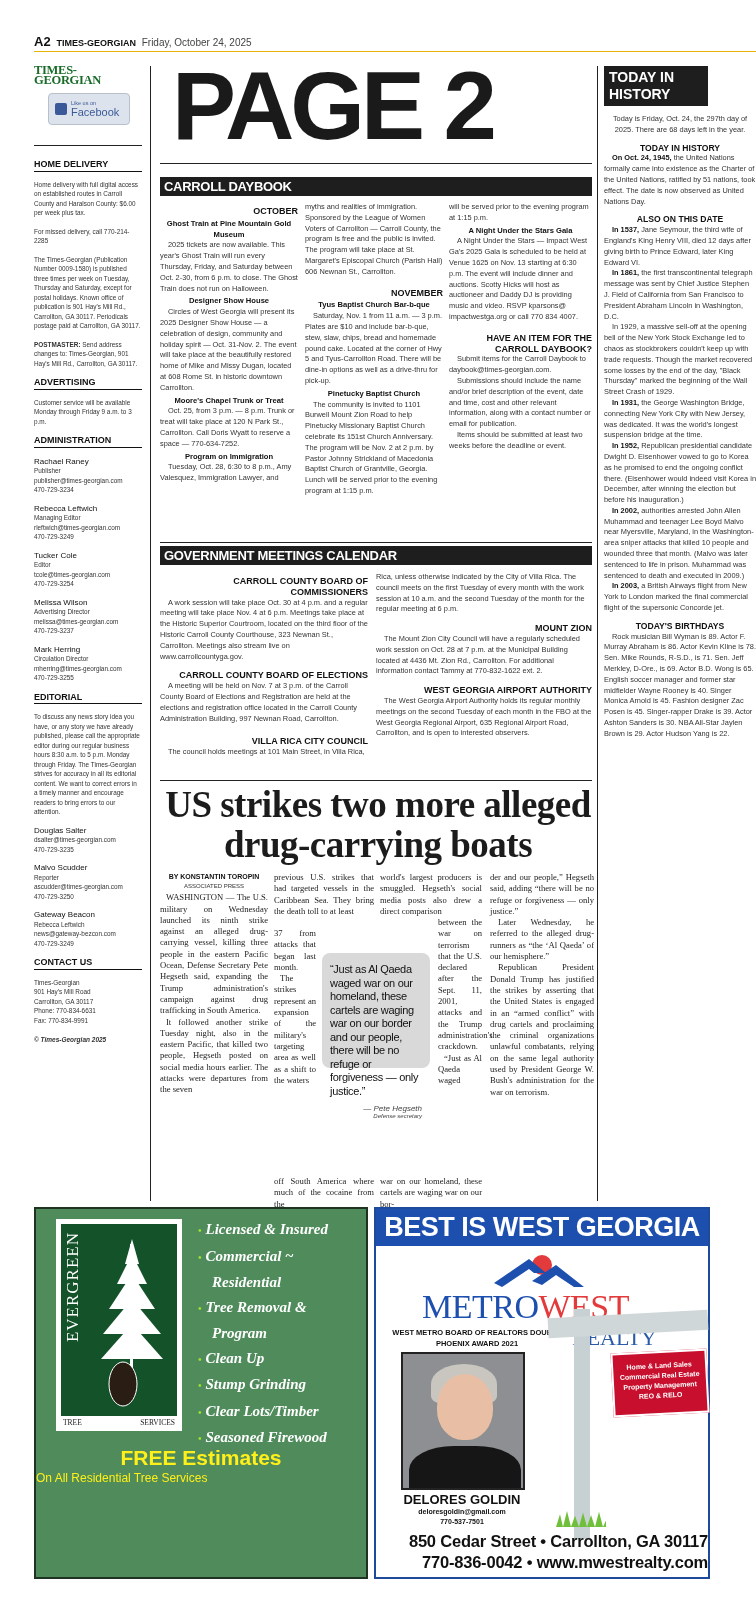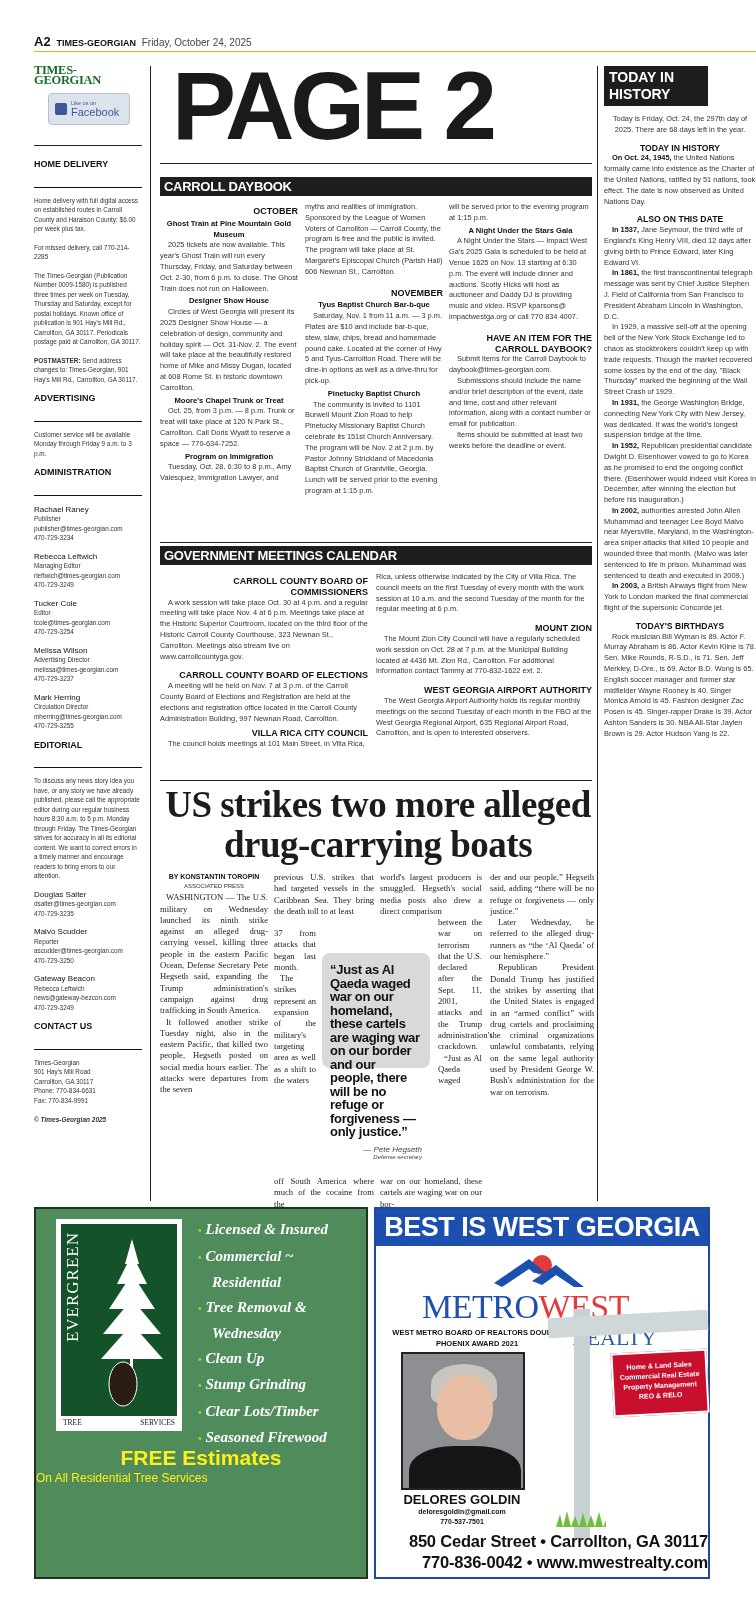--- a/index.html
+++ b/index.html
@@ -9,21 +9,21 @@
 .folio b.pg{font-size:13px;color:#111;font-weight:900}
 .folio b.pub{font-size:9px;color:#111;margin:0 3px}
 
 .leftcol{left:34px;top:66px;width:108px;font-size:6.4px;line-height:9.5px;color:#333}
 .masthead-logo{font-family:"Liberation Serif",serif;font-weight:900;color:#1a6b2a;font-size:12.5px;letter-spacing:-0.3px}
 .fb{margin:8px 0 0 14px;width:82px;height:32px;background:#dde3ec;border:1px solid #b8c0cc;border-radius:4px;display:flex;align-items:center;padding-left:6px;gap:4px}
 .fb .thumb{width:12px;height:12px;background:#3b5998;border-radius:2px}
 .fb .t1{font-size:5.5px;color:#3b5998;line-height:6px}
 .fb .t2{font-size:11px;color:#3b5998;line-height:12px}
 .lhr{border-top:1px solid #222;margin:20px 0 14px}
-.lh{font-weight:700;font-size:9px;color:#111;border-bottom:1px solid #111;padding-bottom:17px;margin:10px 0 8px}
+.lh{font-weight:700;font-size:9px;color:#111;border-bottom:1px solid #111;padding-bottom:1px;margin:10px 0 8px}
 .lp{margin-bottom:9px}
 .staff .nm{font-weight:400;font-size:8px;color:#111;margin-top:9px}
 .copy{font-weight:700;font-style:italic;font-size:6.5px;margin-top:10px}
 .vrule{left:150px;top:66px;width:1px;height:1135px;background:#222}
 .vrule2{left:597px;top:66px;width:1px;height:1135px;background:#222}
 
 .page2{left:172px;top:56px;width:420px;font-family:"Liberation Sans",sans-serif;font-weight:900;font-size:96px;letter-spacing:-4px;color:#1a1a1a;line-height:100px}
 .p2rule{left:160px;top:163px;width:432px;height:1px;background:#222}
 .bar{background:#1e1e1e;color:#fff;font-weight:900;font-size:13px;padding:2px 4px;letter-spacing:-0.3px}
 .cols{font-size:7.4px;line-height:10.8px;color:#333}
@@ -36,21 +36,21 @@
 .rbar{background:#1e1e1e;color:#fff;font-weight:900;font-size:14px;line-height:17px;padding:3px 5px;width:104px}
 .rightcol h4{text-align:center;font-weight:900;color:#111;font-size:8.6px;margin-top:7px}
 .rightcol p{text-indent:8px}
 .rightcol p b{color:#111}
 
 .headline{left:160px;top:785px;width:436px;text-align:center;font-family:"Liberation Serif",serif;font-weight:700;font-size:37px;line-height:40px;color:#1c1c1c;letter-spacing:-0.5px}
 .art{font-family:"Liberation Serif",serif;font-size:8.6px;line-height:11.3px;color:#222;text-align:justify}
 .byline{text-align:center;font-family:"Liberation Sans",sans-serif;font-weight:700;font-size:7px;line-height:9px;color:#111}
 .agency{text-align:center;font-family:"Liberation Sans",sans-serif;font-size:6px;color:#333}
 .pull{left:322px;top:953px;width:108px;height:115px;background:#d9d9d9;border-radius:8px;padding:10px 8px}
-.pull .q{font-weight:700;font-size:13px;line-height:13.5px;color:#111;letter-spacing:-0.3px}
+.pull .q{font-weight:400;font-size:11px;line-height:13.5px;color:#111;letter-spacing:-0.3px}
 .pull .who{text-align:right;font-style:italic;font-size:8px;color:#444;margin-top:6px}
 .pull .role{text-align:right;font-style:italic;font-size:6px;color:#444}
 
 .ad1{left:34px;top:1207px;width:334px;height:372px;background:#4f8b5b;border:2px solid #1e3322}
 .logo-box{position:absolute;left:20px;top:10px;width:126px;height:212px;background:#fff;padding:5px}
 .logo-inner{width:100%;height:100%;background:#14522a;position:relative}
 .evg{position:absolute;left:2px;top:8px;writing-mode:vertical-rl;transform:rotate(180deg);font-family:"Liberation Serif",serif;color:#fff;font-size:17px;letter-spacing:1px}
 .tree{position:absolute;left:36px;top:10px;width:70px;height:175px}
 .ts{position:absolute;bottom:-1px;left:0;right:0;display:flex;justify-content:space-between;background:#fff;font-family:"Liberation Serif",serif;font-size:7.5px;padding:2px 2px 0}
 .bul{position:absolute;left:162px;top:8px;font-family:"Liberation Serif",serif;font-style:italic;font-weight:700;color:#fff;font-size:15px;line-height:24.5px}
@@ -210,21 +210,21 @@
 </div>
 
 <div class="abs" style="left:160px;top:542px;width:432px;height:1px;background:#222"></div>
 <div class="abs bar" style="left:160px;top:546px;width:432px">GOVERNMENT MEETINGS CALENDAR</div>
 <div class="abs cols" style="left:160px;top:572px;width:432px;height:205px">
   <div class="col" style="left:0;top:0;width:208px">
     <h3>CARROLL COUNTY BOARD OF COMMISSIONERS</h3>
     <p>A work session will take place Oct. 30 at 4 p.m. and a regular meeting will take place Nov. 4 at 6 p.m. Meetings take place at the Historic Superior Courtroom, located on the third floor of the Historic Carroll County Courthouse, 323 Newnan St., Carrollton. Meetings also stream live on www.carrollcountyga.gov.</p>
     <h3 style="margin-top:8px">CARROLL COUNTY BOARD OF ELECTIONS</h3>
     <p>A meeting will be held on Nov. 7 at 3 p.m. of the Carroll County Board of Elections and Registration are held at the elections and registration office located in the Carroll County Administration Building, 997 Newnan Road, Carrollton.</p>
-    <h3 style="margin-top:4px">VILLA RICA CITY COUNCIL</h3>
+    <h3 style="margin-top:12px">VILLA RICA CITY COUNCIL</h3>
     <p style="height:11px;overflow:hidden">The council holds meetings at 101 Main Street, in Villa Rica, unless otherwise indicated by the City of Villa Rica. The council meets on the first Tuesday of every month with the work session at 10 a.m. and the second Tuesday of the month for the regular meeting at 6 p.m.</p>
   </div>
   <div class="col" style="left:216px;top:0;width:216px">
     <p style="text-indent:0">Rica, unless otherwise indicated by the City of Villa Rica. The council meets on the first Tuesday of every month with the work session at 10 a.m. and the second Tuesday of the month for the regular meeting at 6 p.m.</p>
     <h3 style="margin-top:8px">MOUNT ZION</h3>
     <p>The Mount Zion City Council will have a regularly scheduled work session on Oct. 28 at 7 p.m. at the Municipal Building located at 4436 Mt. Zion Rd., Carrollton. For additional information contact Tammy at 770-832-1622 ext. 2.</p>
     <h3 style="margin-top:8px">WEST GEORGIA AIRPORT AUTHORITY</h3>
     <p>The West Georgia Airport Authority holds its regular monthly meetings on the second Tuesday of each month in the FBO at the West Georgia Regional Airport, 635 Regional Airport Road, Carrollton, and is open to interested observers.</p>
   </div>
 </div>
@@ -302,21 +302,21 @@
         <span>TREE</span>
         <span>SERVICES</span>
       </div>
     </div>
   </div>
   <div class="bul">
     <div><span class="dot">•</span><span>Licensed &amp; Insured</span></div>
     <div><span class="dot">•</span><span>Commercial ~</span></div>
     <div class="ind"><span>Residential</span></div>
     <div><span class="dot">•</span><span>Tree Removal &amp;</span></div>
-    <div class="ind"><span>Wednesday</span></div>
+    <div class="ind"><span>Program</span></div>
     <div><span class="dot">•</span><span>Clean Up</span></div>
     <div><span class="dot">•</span><span>Stump Grinding</span></div>
     <div><span class="dot">•</span><span>Clear Lots/Timber</span></div>
     <div><span class="dot">•</span><span>Seasoned Firewood</span></div>
   </div>
   <div class="free">FREE Estimates</div>
   <div class="free2">On All Residential Tree Services</div>
 </div>
 
 <div class="abs ad2">

